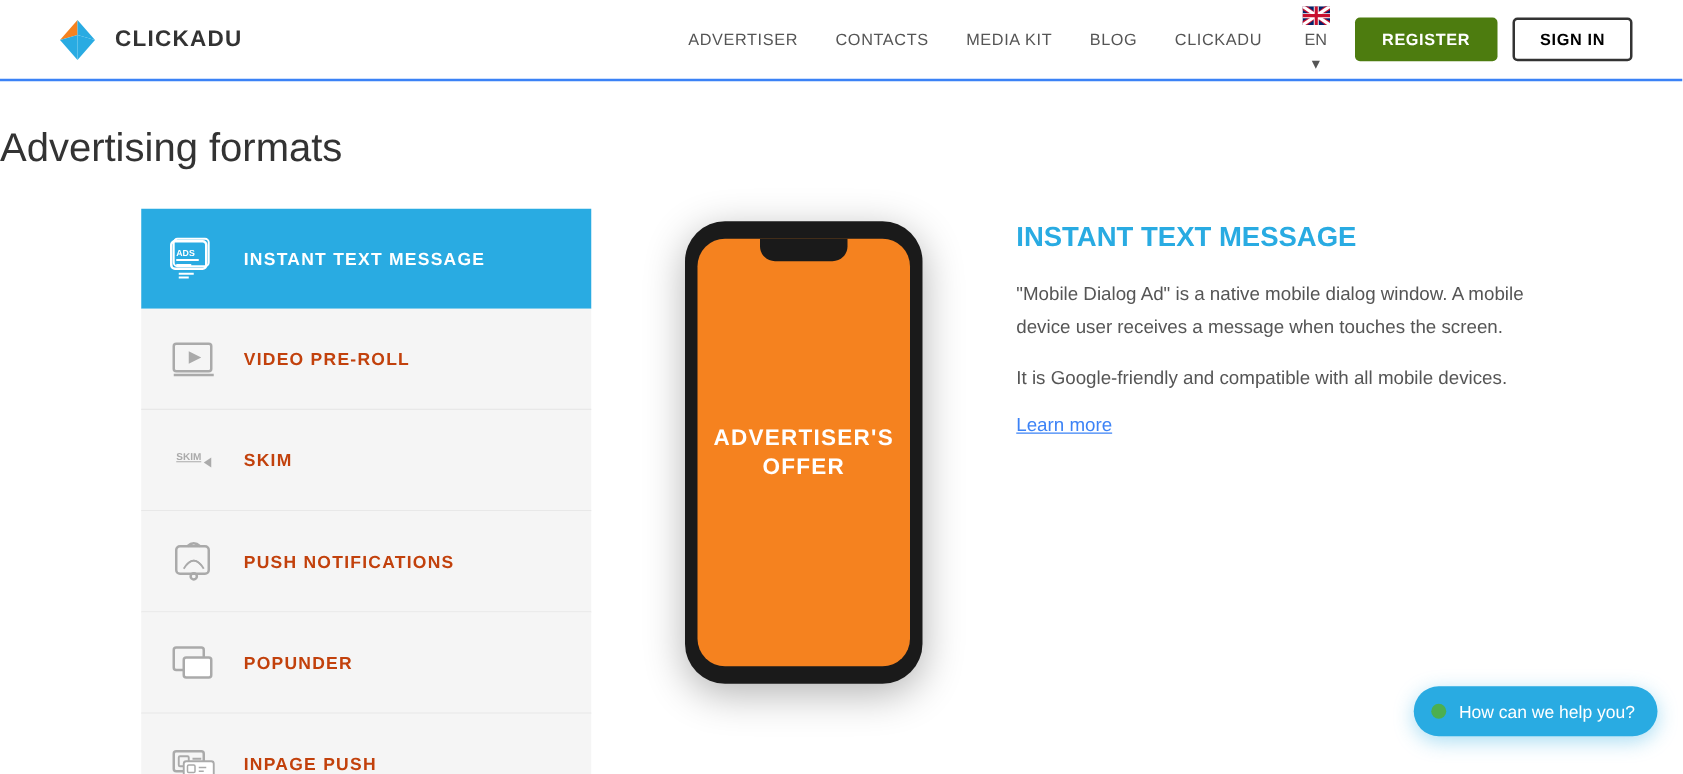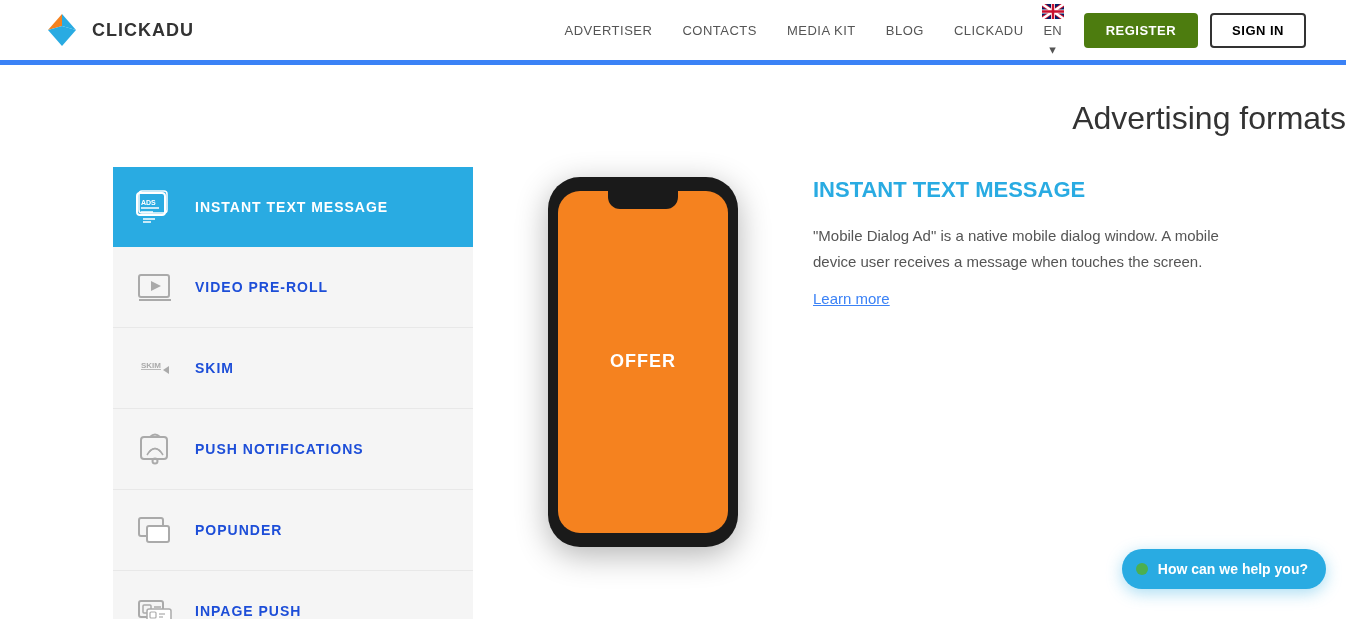--- a/index.html
+++ b/index.html
@@ -4,21 +4,21 @@
   <style>
     * { box-sizing: border-box; margin: 0; padding: 0; }
     body { font-family: 'Arial', sans-serif; background: #fff; color: #333; }
 
     
     .header {
       display: flex;
       align-items: center;
       padding: 0 40px;
       height: 65px;
-      border-bottom: 5px solid #3b82f6;
+      border-bottom: 2px solid #3b82f6;
       position: relative;
     }
     .logo-area {
       display: flex;
       align-items: center;
       gap: 8px;
       margin-right: auto;
       text-decoration: none;
     }
     .logo-icon {
@@ -28,21 +28,21 @@
     .logo-text {
       font-size: 18px;
       font-weight: 700;
       color: #333;
       letter-spacing: 1px;
     }
     .nav {
       display: flex;
       align-items: center;
       gap: 30px;
-      margin-right: 18px;
+      margin-right: 32px;
     }
     .nav-item {
       font-size: 13px;
       color: #555;
       text-decoration: none;
       letter-spacing: 0.5px;
       font-weight: 500;
       cursor: pointer;
     }
     .lang-selector {
@@ -74,21 +74,21 @@
       padding: 8px 20px;
       font-size: 13px;
       font-weight: 700;
       border-radius: 4px;
       cursor: pointer;
       letter-spacing: 0.5px;
     }
 
     
     .page-title-section {
-      text-align: right;
+      text-align: left;
       padding: 35px 0 30px;
     }
     .page-title {
       font-size: 32px;
       font-weight: 400;
       color: #333;
     }
 
     
     .main-content {
@@ -114,21 +114,21 @@
       border-bottom: 1px solid #e8e8e8;
       background: #f5f5f5;
     }
     .menu-item.active {
       background: #29abe2;
       border-bottom: none;
     }
     .menu-item-label {
       font-size: 14px;
       font-weight: 700;
-      color: #1d4ed8;
+      color: #c2410c;
       letter-spacing: 1px;
     }
     .menu-item.active .menu-item-label {
       color: #fff;
     }
     .menu-icon {
       width: 44px;
       height: 44px;
       flex-shrink: 0;
       display: flex;
@@ -214,21 +214,21 @@
       position: fixed;
       bottom: 30px;
       right: 20px;
       display: flex;
       align-items: center;
       background: #29abe2;
       color: #fff;
       padding: 12px 18px 12px 14px;
       border-radius: 30px;
       font-size: 14px;
-      font-weight: 700;
+      font-weight: 400;
       box-shadow: 0 4px 16px rgba(41,171,226,0.4);
       cursor: pointer;
       gap: 10px;
     }
     .chat-dot {
       width: 12px;
       height: 12px;
       background: #4caf50;
       border-radius: 50%;
       flex-shrink: 0;
@@ -359,28 +359,30 @@
       </div>
       <span class="menu-item-label">INPAGE PUSH</span>
     </div>
 
   </div>
 
   <div class="phone-section">
     <div class="phone-outer">
       <div class="phone-notch"></div>
       <div class="phone-screen">
+        <span class="advertiser-offer-text">ADVERTISER'S</span>
         <span class="advertiser-offer-text">OFFER</span>
       </div>
     </div>
   </div>
 
   <div class="info-section">
     <h2 class="info-title">INSTANT TEXT MESSAGE</h2>
     <p class="info-desc">"Mobile Dialog Ad" is a native mobile dialog window. A mobile device user receives a message when touches the screen.</p>
+    <p class="info-desc">It is Google-friendly and compatible with all mobile devices.</p>
     <a class="learn-more">Learn more</a>
   </div>
 
 </div>
 
 <div class="chat-widget">
   <span class="chat-dot"></span>
   <span>How can we help you?</span>
 </div>
 

